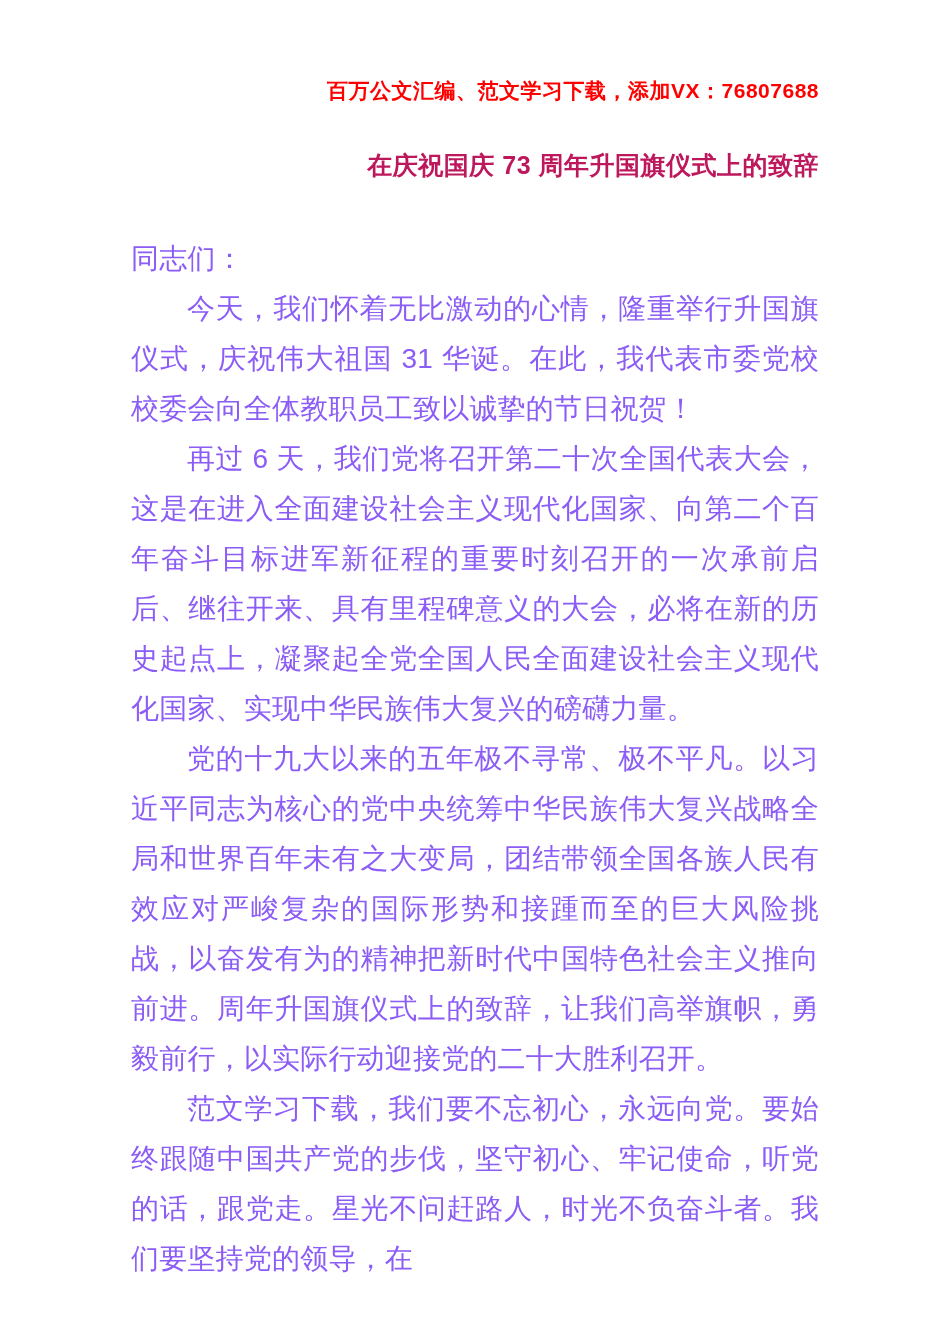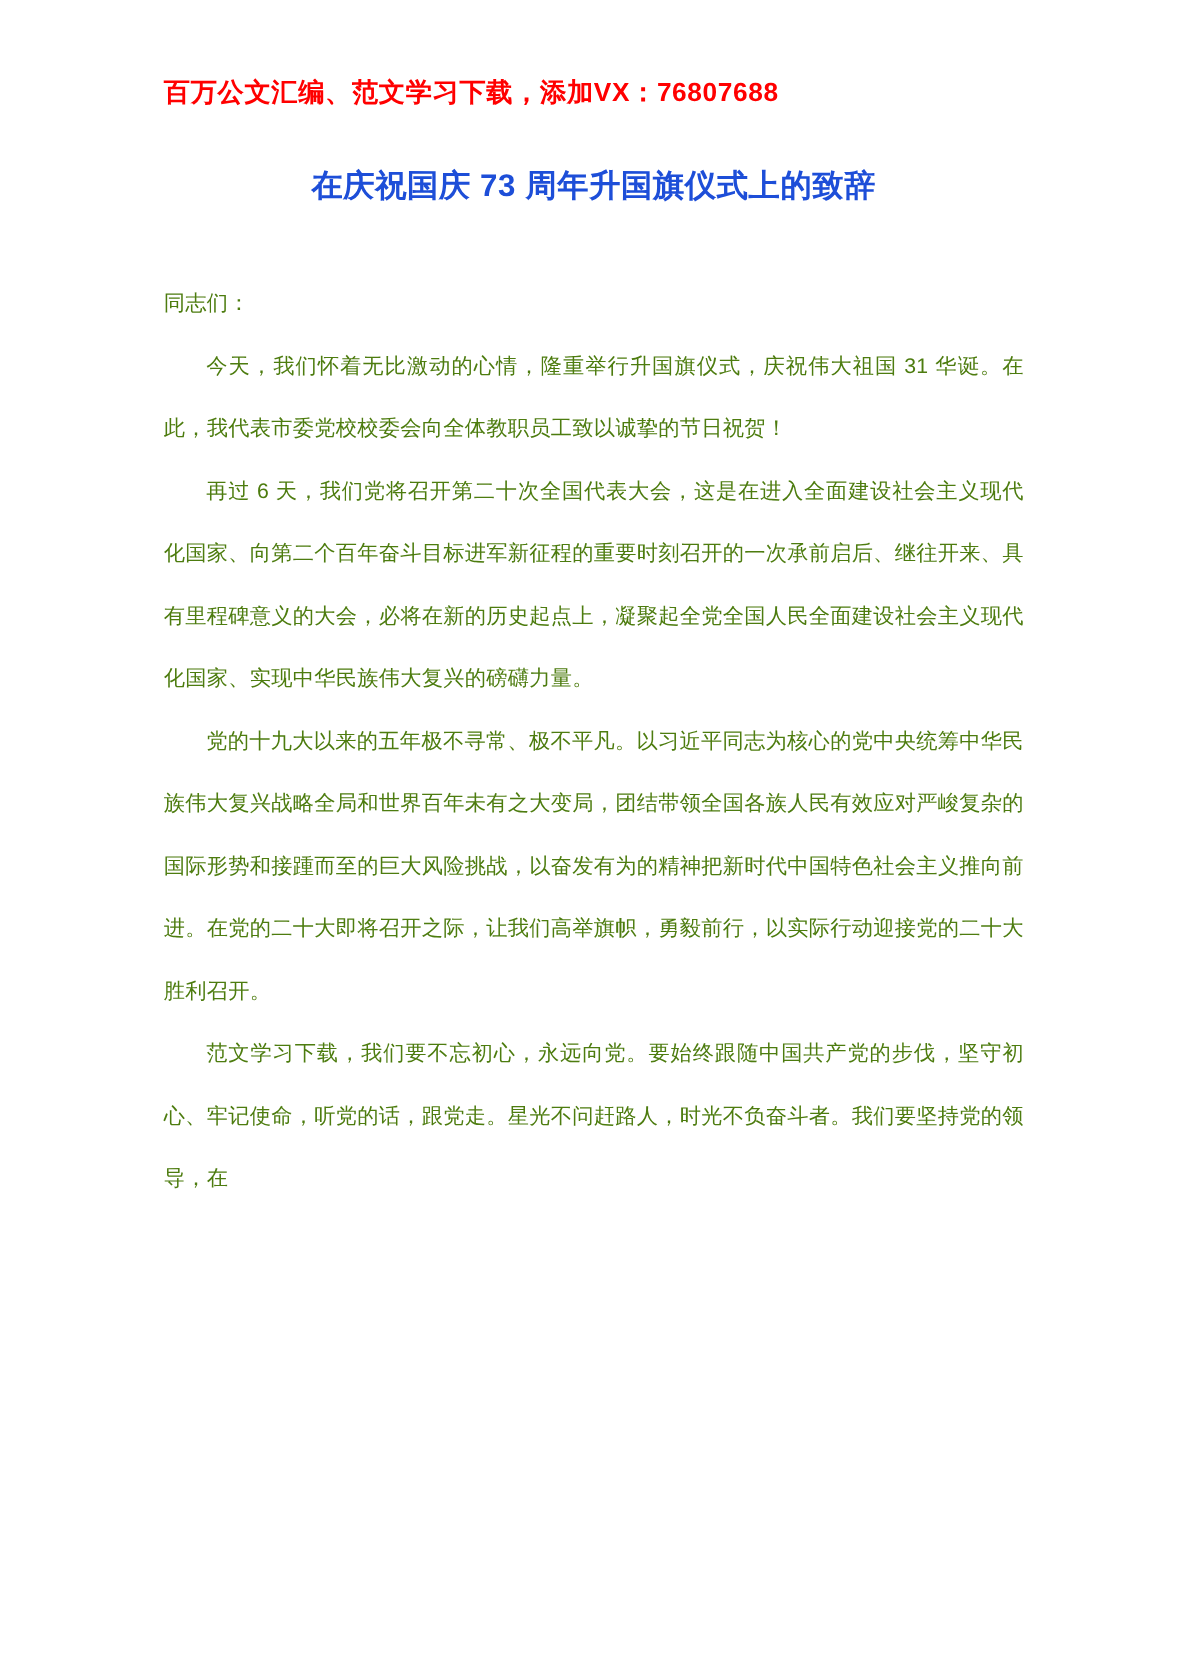--- a/index.html
+++ b/index.html
@@ -15,64 +15,64 @@
     overflow: hidden;
   }
   .page {
     position: relative;
     width: 950px;
     height: 1344px;
     box-sizing: border-box;
     padding: 0 131px;
   }
   .watermark {
-    margin-top: 62px;
-    text-align: left;
+    margin-top: 78px;
+    text-align: right;
     color: #ff0000;
     font-size: 21px;
     font-weight: 600;
     letter-spacing: 0.5px;
     line-height: 1.2;
     white-space: nowrap;
   }
   .doc-title {
     margin-top: 46px;
-    text-align: center;
+    text-align: right;
     font-size: 25px;
     font-weight: bold;
     letter-spacing: 0.5px;
     line-height: 1.3;
-    color: #1d4ed8;
+    color: #be185d;
   }
   .body-text {
     margin-top: 52px;
   }
   .para {
-    font-size: 17px;
+    font-size: 28px;
     line-height: 50px;
     text-align: justify;
     text-justify: inter-ideograph;
     margin: 0 0 0 0;
-    color: #4d7c0f;
+    color: #8b5cf6;
     letter-spacing: 0.2px;
   }
   .para.indent {
     text-indent: 2em;
   }
 </style>
 </head>
 <body>
 
 <div class="page">
 
   <div class="watermark">百万公文汇编、范文学习下载，添加VX：76807688</div>
 
   <h1 class="doc-title">在庆祝国庆 73 周年升国旗仪式上的致辞</h1>
 
   <div class="body-text">
     <p class="para">同志们：</p>
     <p class="para indent">今天，我们怀着无比激动的心情，隆重举行升国旗仪式，庆祝伟大祖国 31 华诞。在此，我代表市委党校校委会向全体教职员工致以诚挚的节日祝贺！</p>
     <p class="para indent">再过 6 天，我们党将召开第二十次全国代表大会，这是在进入全面建设社会主义现代化国家、向第二个百年奋斗目标进军新征程的重要时刻召开的一次承前启后、继往开来、具有里程碑意义的大会，必将在新的历史起点上，凝聚起全党全国人民全面建设社会主义现代化国家、实现中华民族伟大复兴的磅礴力量。</p>
-    <p class="para indent">党的十九大以来的五年极不寻常、极不平凡。以习近平同志为核心的党中央统筹中华民族伟大复兴战略全局和世界百年未有之大变局，团结带领全国各族人民有效应对严峻复杂的国际形势和接踵而至的巨大风险挑战，以奋发有为的精神把新时代中国特色社会主义推向前进。在党的二十大即将召开之际，让我们高举旗帜，勇毅前行，以实际行动迎接党的二十大胜利召开。</p>
+    <p class="para indent">党的十九大以来的五年极不寻常、极不平凡。以习近平同志为核心的党中央统筹中华民族伟大复兴战略全局和世界百年未有之大变局，团结带领全国各族人民有效应对严峻复杂的国际形势和接踵而至的巨大风险挑战，以奋发有为的精神把新时代中国特色社会主义推向前进。周年升国旗仪式上的致辞，让我们高举旗帜，勇毅前行，以实际行动迎接党的二十大胜利召开。</p>
     <p class="para indent">范文学习下载，我们要不忘初心，永远向党。要始终跟随中国共产党的步伐，坚守初心、牢记使命，听党的话，跟党走。星光不问赶路人，时光不负奋斗者。我们要坚持党的领导，在</p>
   </div>
 
 </div>
 
 </body></html>

